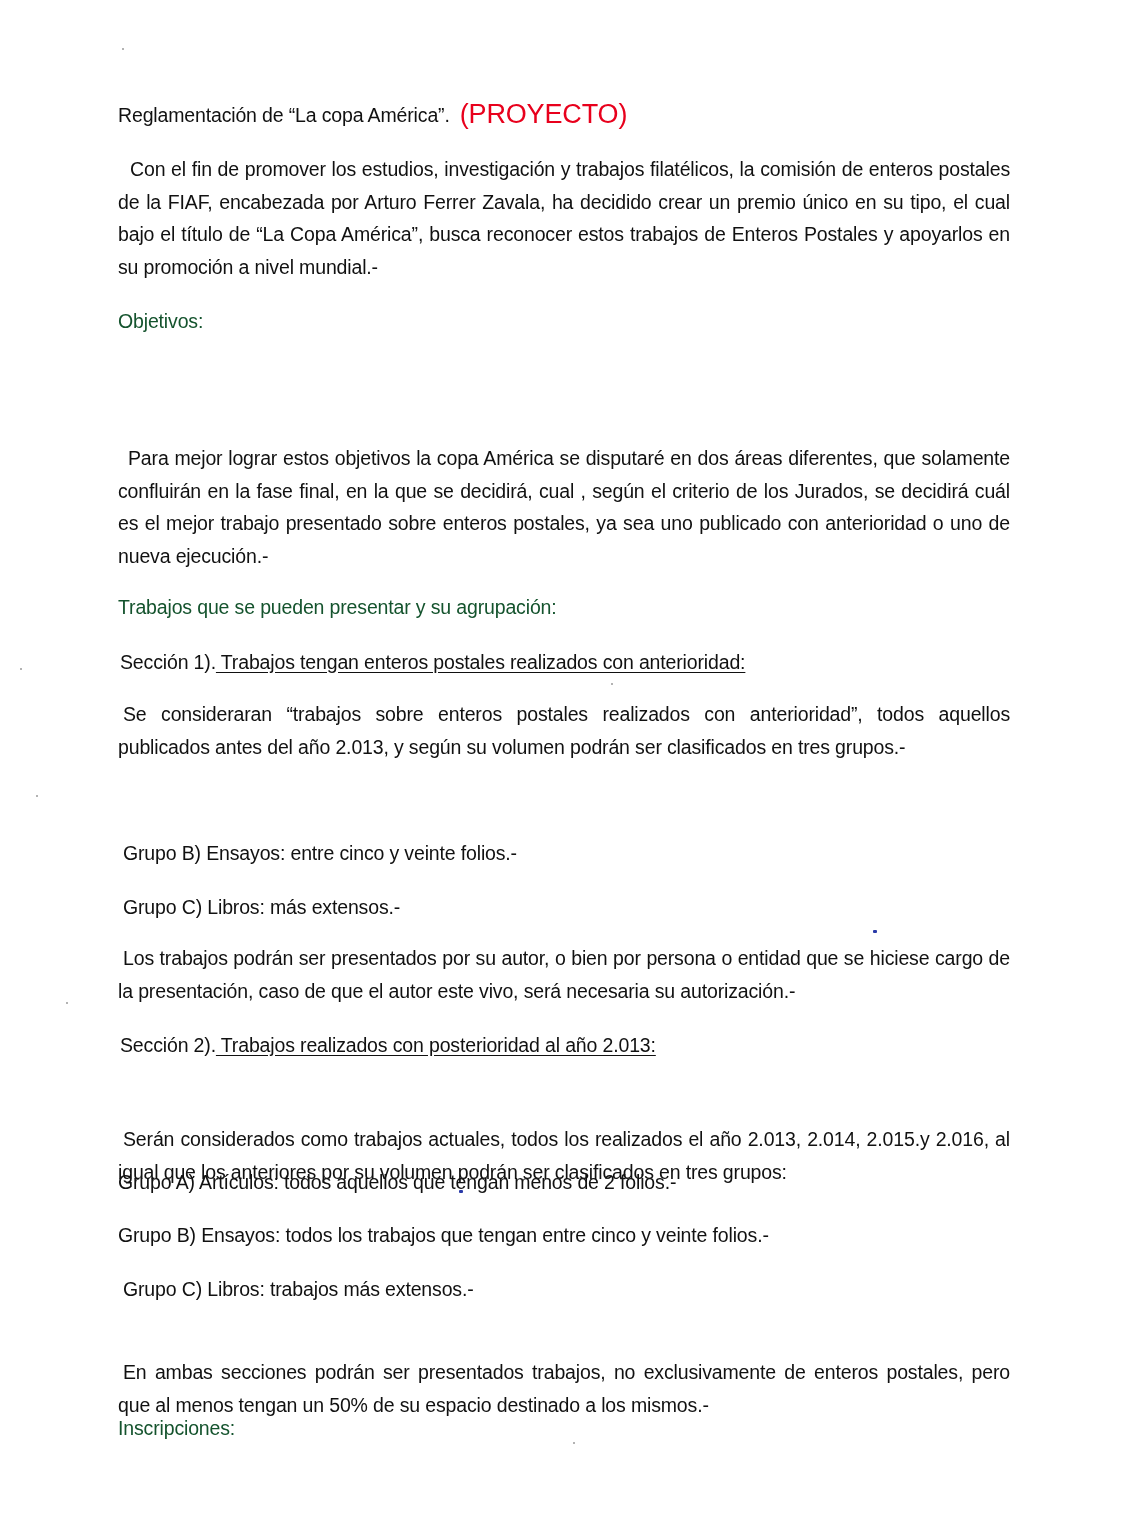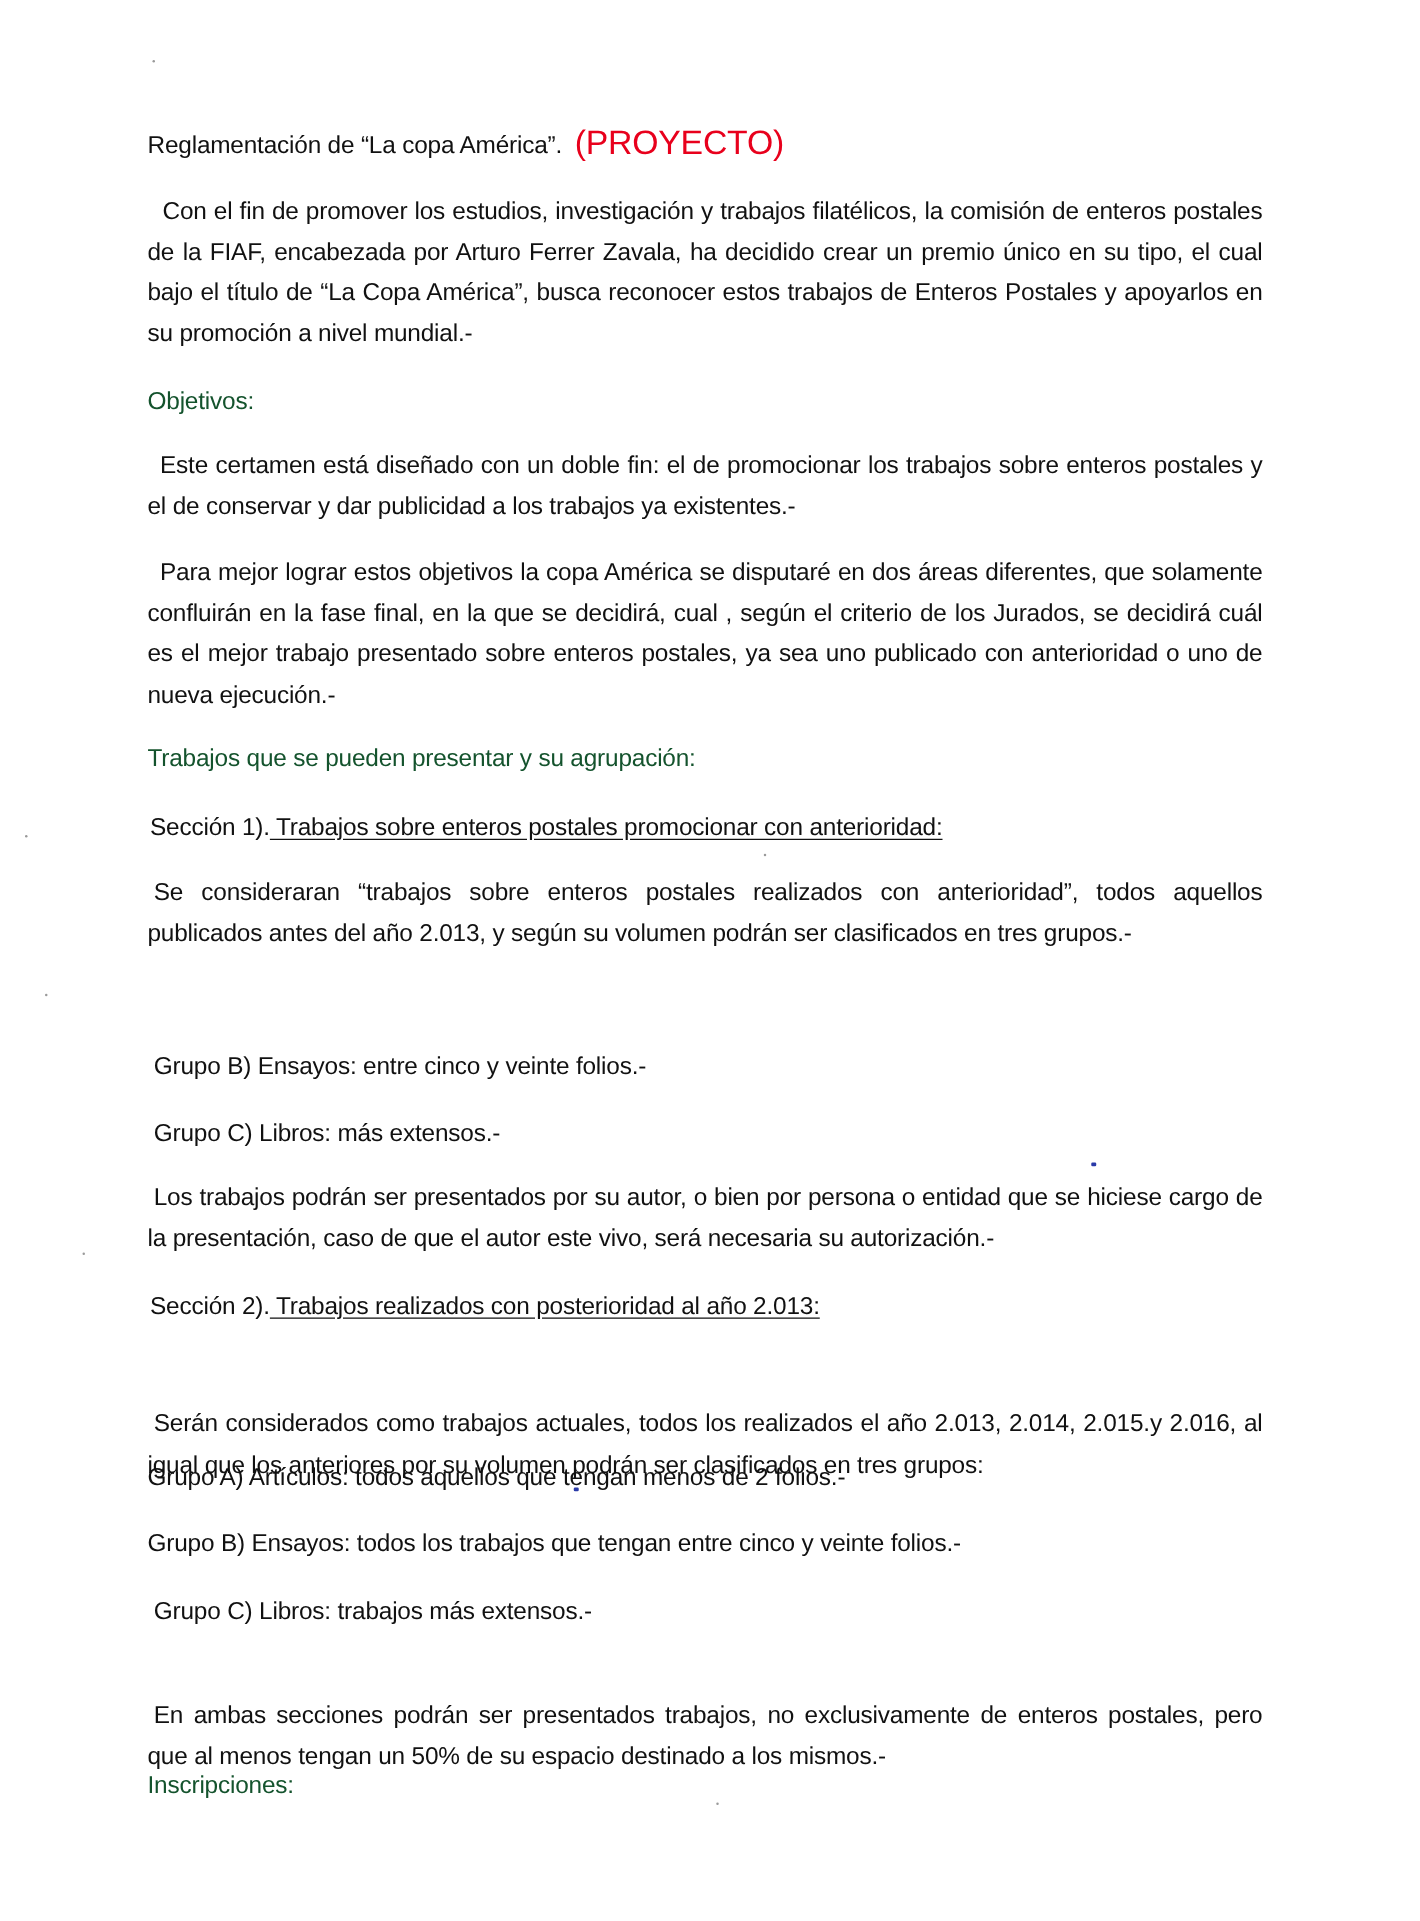--- a/index.html
+++ b/index.html
@@ -62,28 +62,27 @@
 <div class="page">
 
   <div class="line" style="top:97px;">
     <span>Reglamentación  de “La copa América”.</span><span class="title-proyecto">(PROYECTO)</span>
   </div>
 
   <div class="para" style="top:153px; text-indent:12px;">Con el fin de promover los estudios, investigación y trabajos filatélicos, la comisión de enteros postales de la FIAF, encabezada por Arturo Ferrer Zavala, ha decidido crear un premio único en su tipo, el cual bajo el título de “La Copa América”, busca reconocer estos trabajos de Enteros Postales y apoyarlos en su promoción a nivel mundial.-</div>
 
   <div class="line red" style="top:305px;">Objetivos:</div>
 
-  <div class="para" style="top:356px; text-indent:10px;">Este certamen está diseñado con un doble fin: el de promocionar los trabajos sobre enteros postales y el de conservar y dar publicidad a los trabajos ya existentes.-</div>
 
   <div class="para" style="top:442px; text-indent:10px;">Para mejor lograr estos objetivos la copa América se disputaré en dos áreas diferentes, que solamente confluirán en la fase final, en la que se decidirá, cual , según el criterio de los Jurados, se decidirá cuál es el mejor trabajo presentado sobre enteros postales, ya sea uno publicado con anterioridad o uno de nueva ejecución.-</div>
 
   <div class="line red" style="top:591px;">Trabajos que se pueden presentar y su agrupación:</div>
 
   <div class="line" style="top:646px; left:120px;">
-    <span>Sección 1).</span><span class="u"> Trabajos sobre enteros postales promocionar con anterioridad:</span>
+    <span>Sección 1).</span><span class="u"> Trabajos tengan enteros postales realizados con anterioridad:</span>
   </div>
 
   <div class="para" style="top:698px; text-indent:5px;">Se consideraran “trabajos sobre enteros postales realizados con anterioridad”, todos aquellos publicados antes del año 2.013, y según su volumen podrán ser clasificados en tres grupos.-</div>
 
   <div class="line indent-sm" style="top:837px;">Grupo B) Ensayos: entre cinco y veinte folios.-</div>
   <div class="line indent-sm" style="top:891px;">Grupo C) Libros: más extensos.-</div>
 
   <div class="para" style="top:942px; text-indent:5px;">Los trabajos podrán ser presentados por su autor, o bien por persona o entidad que se hiciese cargo de la presentación, caso de que el autor este vivo, será necesaria su autorización.-</div>
 
   <div class="line" style="top:1029px; left:120px;">

